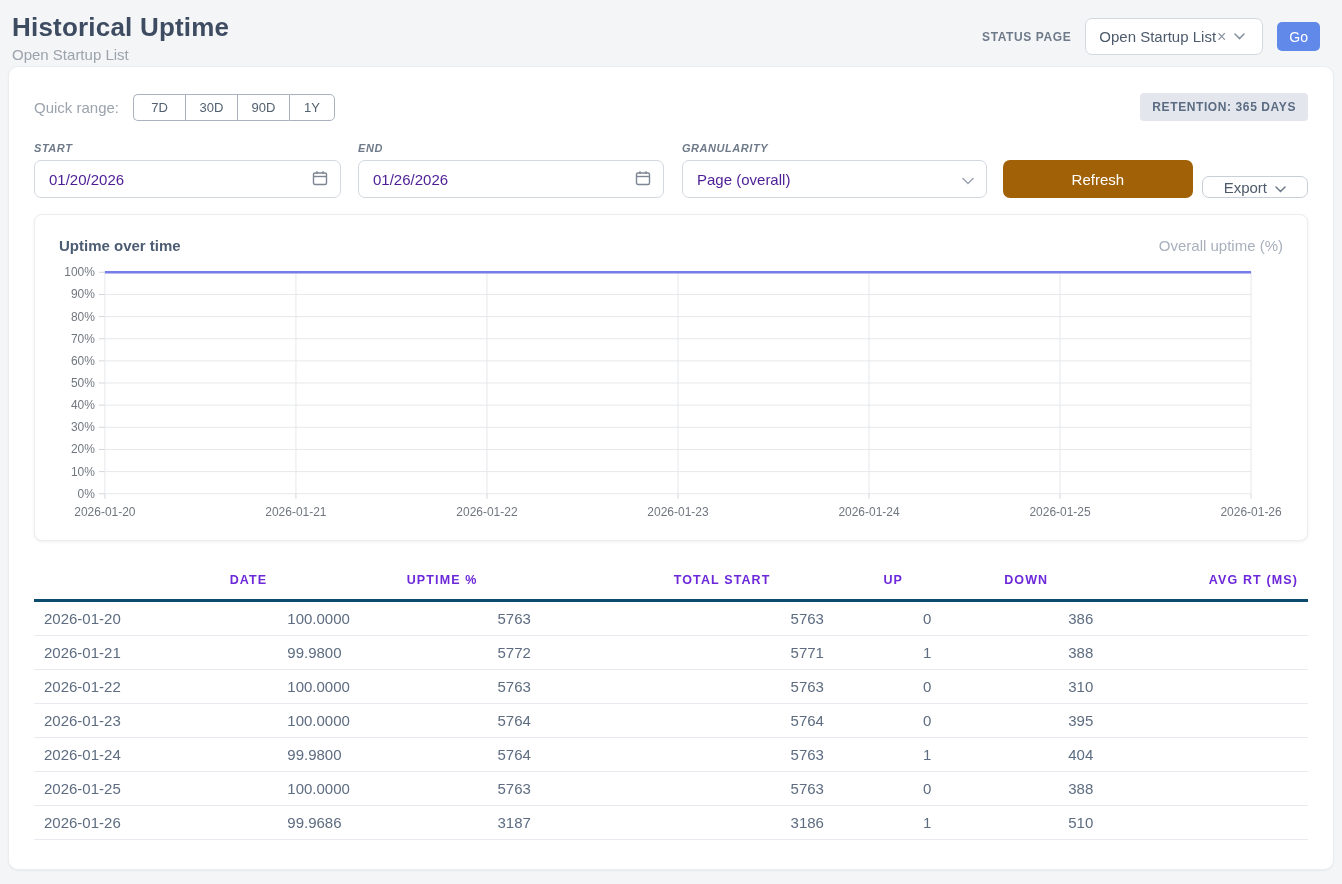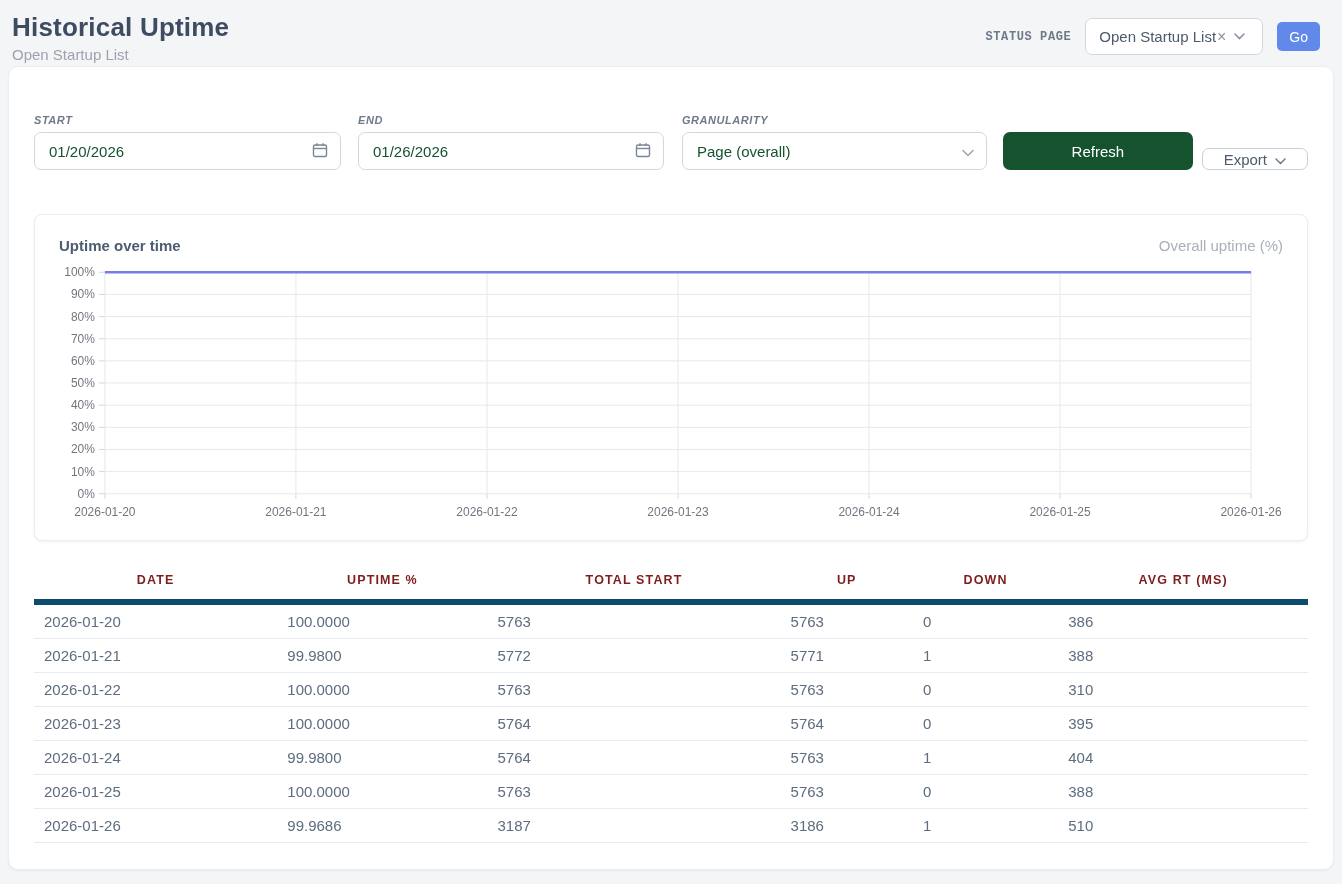--- a/index.html
+++ b/index.html
@@ -10,21 +10,21 @@
     color:#4c5a6b;
   }
   
   .top-header {
     display:flex; justify-content:space-between; align-items:flex-start;
     padding:12px 22px 6px 12px; height:66px;
   }
   .page-title { font-size:26px; font-weight:700; color:#3e4c61; letter-spacing:.2px; }
   .page-subtitle { font-size:15px; color:#9ba3ad; margin-top:3px; }
   .header-right { display:flex; align-items:center; gap:14px; margin-top:6px; }
-  .status-page-label { font-size:12px; font-weight:600; color:#6e7a89; letter-spacing:.05em;font-family:Liberation Mono, monospace; }
+  .status-page-label { font-size:12px; font-weight:600; color:#6e7a89; letter-spacing:.05em; }
   .status-select {
     display:flex; align-items:center; background:#fff; border:1px solid #d3d8df;
     border-radius:7px; height:37px; padding:0 10px 0 13px; cursor:pointer; min-width:178px;
   }
   .status-select .sel-text { font-size:15px; color:#4c5a6b; }
   .clear-x { font-size:16px; color:#8a94a2; margin-left:1px; cursor:pointer; }
   .chev { margin-left:8px; display:inline-flex; }
   .go-btn {
     background:#6189ea; color:#fff; border:none; border-radius:5px;
     height:29px; padding:0 12px; font-size:14px; cursor:pointer; font-family:inherit;
@@ -52,48 +52,48 @@
   }
   
   .filters-row { display:flex; gap:17px; margin-top:21px; align-items:flex-end; }
   .field { display:flex; flex-direction:column; }
   .field-label {
     font-size:11px; font-weight:600; color:#6e7a89; letter-spacing:.05em; margin-bottom:6px;font-style:italic;
   }
   .input-box {
     display:flex; align-items:center; justify-content:space-between;
     border:1px solid #d3d8df; border-radius:7px; background:#fff;
-    height:38px; padding:0 12px 0 14px; font-size:15px; color:#14532d; cursor:text;
+    height:38px; padding:0 12px 0 14px; font-size:15px; color:#4c1d95; cursor:text;
   }
   .w-start { width:307px; } .w-end { width:306px; } .w-gran { width:305px; }
   .select-box { cursor:pointer;gap:14px; }
   .refresh-btn {
-    background:#14532d; color:#fff; border:none; border-radius:7px;
+    background:#a16207; color:#fff; border:none; border-radius:7px;
     width:191px; height:38px; font-size:15px; cursor:pointer; font-family:inherit;
   }
   .export-btn {
     background:#fff; border:1px solid #c9cfd8; border-radius:7px;
     width:107px; height:22px; font-size:15px; color:#4c5a6b; cursor:pointer;
     display:flex; align-items:center; justify-content:center; gap:8px; font-family:inherit;
   }
   
   .chart-card {
-    margin-top:44px; border:1px solid #ebedf0; border-radius:8px;
+    margin-top:16px; border:1px solid #ebedf0; border-radius:8px;
     box-shadow:0 1px 3px rgba(16,24,40,.07); padding:22px 24px 16px 24px; background:#fff;
   }
   .chart-head { display:flex; justify-content:space-between; align-items:center; }
   .chart-title { font-size:15px; font-weight:700; color:#4c5c72; }
   .chart-legend { font-size:15px; color:#a8b0bc; }
   .chart-svg { display:block; width:100%; height:262px; margin-top:8px; }
   .chart-svg text.tick { font-family:"Liberation Sans", sans-serif; font-size:12px; fill:#70767f; }
   
   .uptime-table { width:100%; border-collapse:collapse; margin-top:24px; table-layout:fixed; }
   .uptime-table th {
-    text-align:center; font-size:12.5px; font-weight:700; color:#7f1d1d;
-    letter-spacing:.09em; padding:8px 10px 12px 10px; border-bottom:6px solid #0c4a6e;
+    text-align:right; font-size:12.5px; font-weight:700; color:#6d28d9;
+    letter-spacing:.09em; padding:8px 10px 12px 10px; border-bottom:3px solid #0c4a6e;
   }
   .uptime-table td {
     font-size:15px; color:#5d6c80; padding:8px 10px; height:33px;
     border-bottom:1px solid #e7eaee;
   }
 </style>
 </head>
 <body>
 
 <div class="top-header">
@@ -111,20 +111,32 @@
             <polyline points="1,1 5.5,5.5 10,1" fill="none" stroke="#8a94a2" stroke-width="1.6" stroke-linecap="round"></polyline>
           </svg>
       </span>
     </div>
     <button class="go-btn">Go</button>
   </div>
 </div>
 
 <div class="panel">
 
+  <div class="quick-row">
+    <div class="quick-left">
+      <span class="quick-label">Quick range:</span>
+      <div class="seg-group">
+          <button class="seg-btn">7D</button>
+          <button class="seg-btn">30D</button>
+          <button class="seg-btn">90D</button>
+          <button class="seg-btn">1Y</button>
+        </div>
+    </div>
+    <span class="retention-badge">RETENTION: 365 DAYS</span>
+  </div>
 
   <div class="filters-row">
     <div class="field">
       <span class="field-label">START</span>
       <div class="input-box w-start">
         <span>01/20/2026</span>
         <span>
           <svg width="16" height="16" viewBox="0 0 16 16">
               <rect x="1.5" y="3" width="13" height="11.5" rx="1.5" fill="none" stroke="#7d8694" stroke-width="1.4"></rect>
               <line x1="1.5" y1="6.5" x2="14.5" y2="6.5" stroke="#7d8694" stroke-width="1.4"></line>

